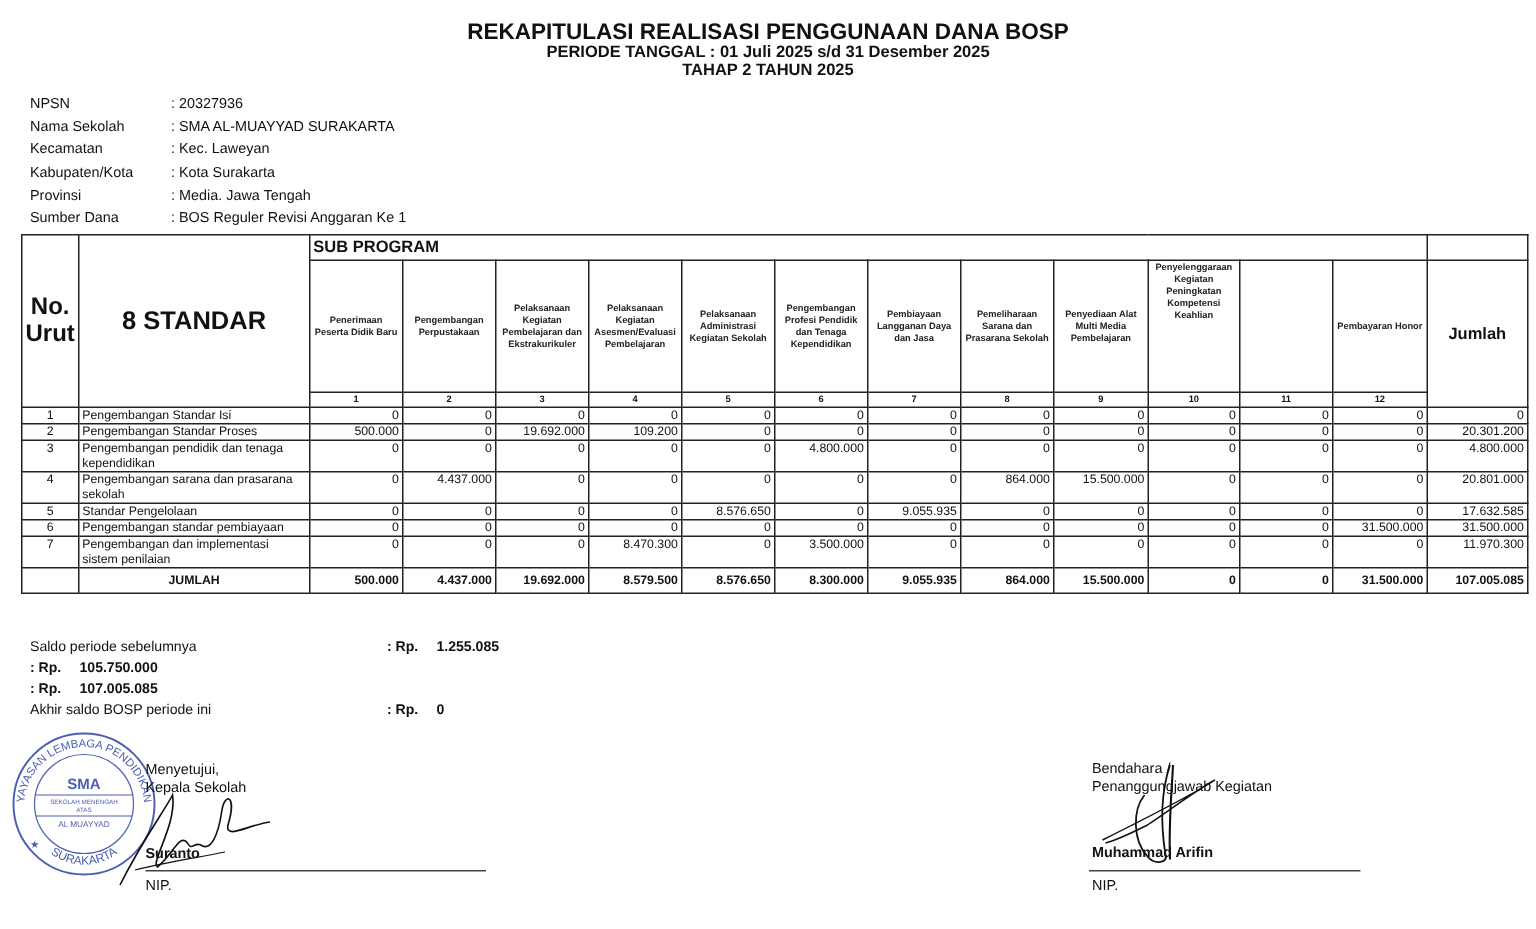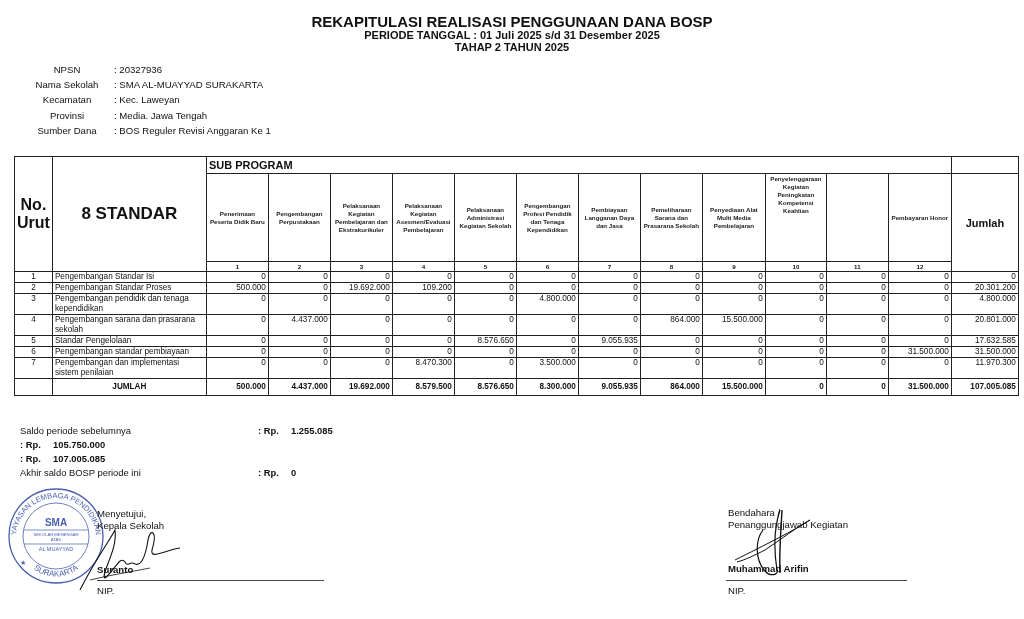--- a/index.html
+++ b/index.html
@@ -6,21 +6,21 @@
   body {
     width: 1024px; height: 619px; position: relative; overflow: hidden;
     font-family: "Liberation Sans", sans-serif; color: #111;
   }
   .title-block { position: absolute; left: 0; top: 14px; width: 1024px; text-align: center; }
   .title-block .t1 { font-weight: bold; font-size: 15px; line-height: 15px; }
   .title-block .t2 { font-weight: bold; font-size: 11px; line-height: 12px; }
 
   .info { position: absolute; left: 20px; top: 62px; font-size: 9.6px; }
   .info-row { height: 15.2px; display: flex; align-items: center; }
-  .info-label { width: 94px; text-align: center; }
+  .info-label { width: 94px; }
   .info-value { }
 
   table.rekap {
     position: absolute; left: 14px; top: 156px;
     border-collapse: collapse; table-layout: fixed;
     font-size: 8.2px;
   }
   table.rekap td, table.rekap th {
     border: 1px solid #222; padding: 0 2px; overflow: hidden;
   }
@@ -73,20 +73,24 @@
     </div>
     <div class="info-row">
       <span class="info-label">Nama Sekolah</span>
       <span class="info-value">: SMA AL-MUAYYAD SURAKARTA</span>
     </div>
     <div class="info-row">
       <span class="info-label">Kecamatan</span>
       <span class="info-value">: Kec. Laweyan</span>
     </div>
     <div class="info-row">
+      <span class="info-label">Kabupaten/Kota</span>
+      <span class="info-value">: Kota Surakarta</span>
+    </div>
+    <div class="info-row">
       <span class="info-label">Provinsi</span>
       <span class="info-value">: Media. Jawa Tengah</span>
     </div>
     <div class="info-row">
       <span class="info-label">Sumber Dana</span>
       <span class="info-value">: BOS Reguler Revisi Anggaran Ke 1</span>
     </div>
   </div>
 
 <table class="rekap" id="rekap">

